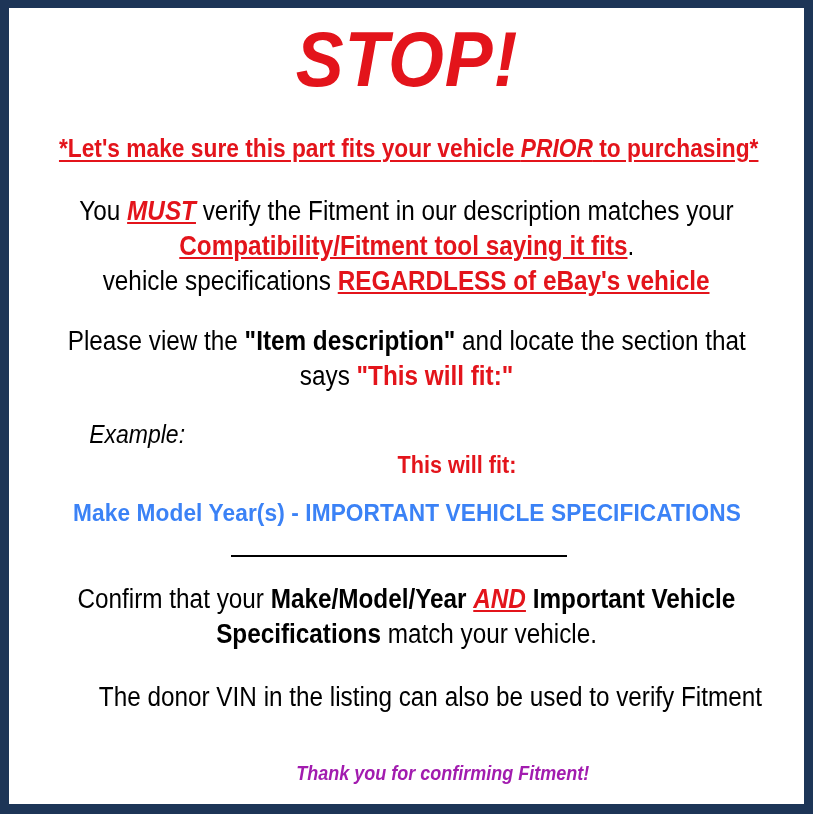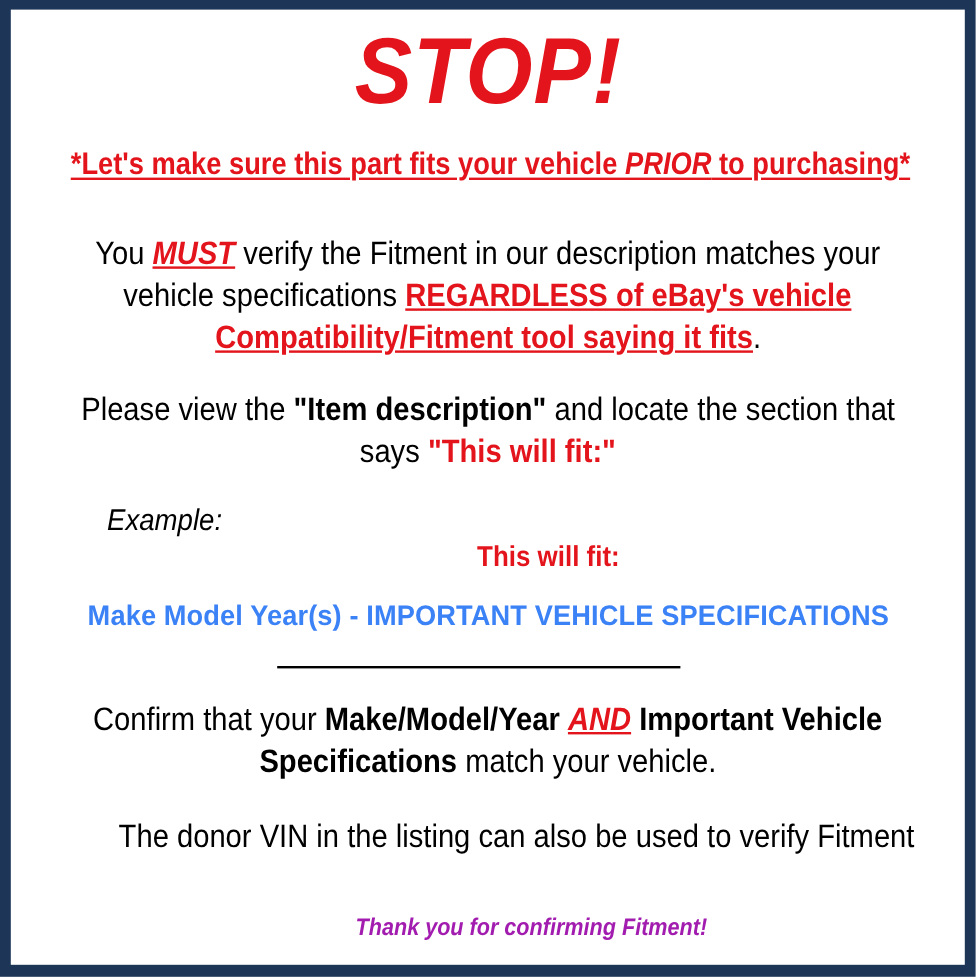--- a/index.html
+++ b/index.html
@@ -47,21 +47,21 @@
     font-family: "Liberation Sans", "DejaVu Sans", sans-serif;
   }
   .stop-headline > span {
     display: inline-block;
     transform: scaleX(0.92);
   }
 
   
   .subtitle {
     position: absolute;
-    top: 114px;
+    top: 126px;
     left: 0;
     width: 100%;
     text-align: center;
     font-size: 26px;
     line-height: 1.15;
   }
   .subtitle > span {
     display: inline-block;
     transform: scaleX(0.875);
     color: #e3141b;
@@ -206,23 +206,23 @@
       <span>STOP!</span>
     </div>
 
     <div class="subtitle">
       <span><span>*Let's make sure this part fits your vehicle </span><i>PRIOR</i><span> to purchasing*</span></span>
     </div>
 
     <div class="para p-must">
       <span class="ln"><span><span>You </span><span class="emph-red-u">MUST</span><span> verify the Fitment in our description matches your</span></span></span>
 
+      <span class="ln"><span><span class="emph-red-bu">Compatibility/Fitment tool saying it fits</span><span>.</span></span></span>
+
       <span class="ln"><span><span>vehicle specifications </span><span class="emph-red-bu">REGARDLESS of eBay's vehicle</span></span></span>
-
-      <span class="ln"><span><span class="emph-red-bu">Compatibility/Fitment tool saying it fits</span><span>.</span></span></span>
     </div>
 
     <div class="para p-view">
       <span class="ln"><span><span>Please view the </span><span class="emph-blk-b">"Item description"</span><span> and locate the section that</span></span></span>
 
       <span class="ln"><span><span>says </span><span class="emph-red-b">"This will fit:"</span></span></span>
     </div>
 
     <div class="example-block">
       <div class="example-label">

